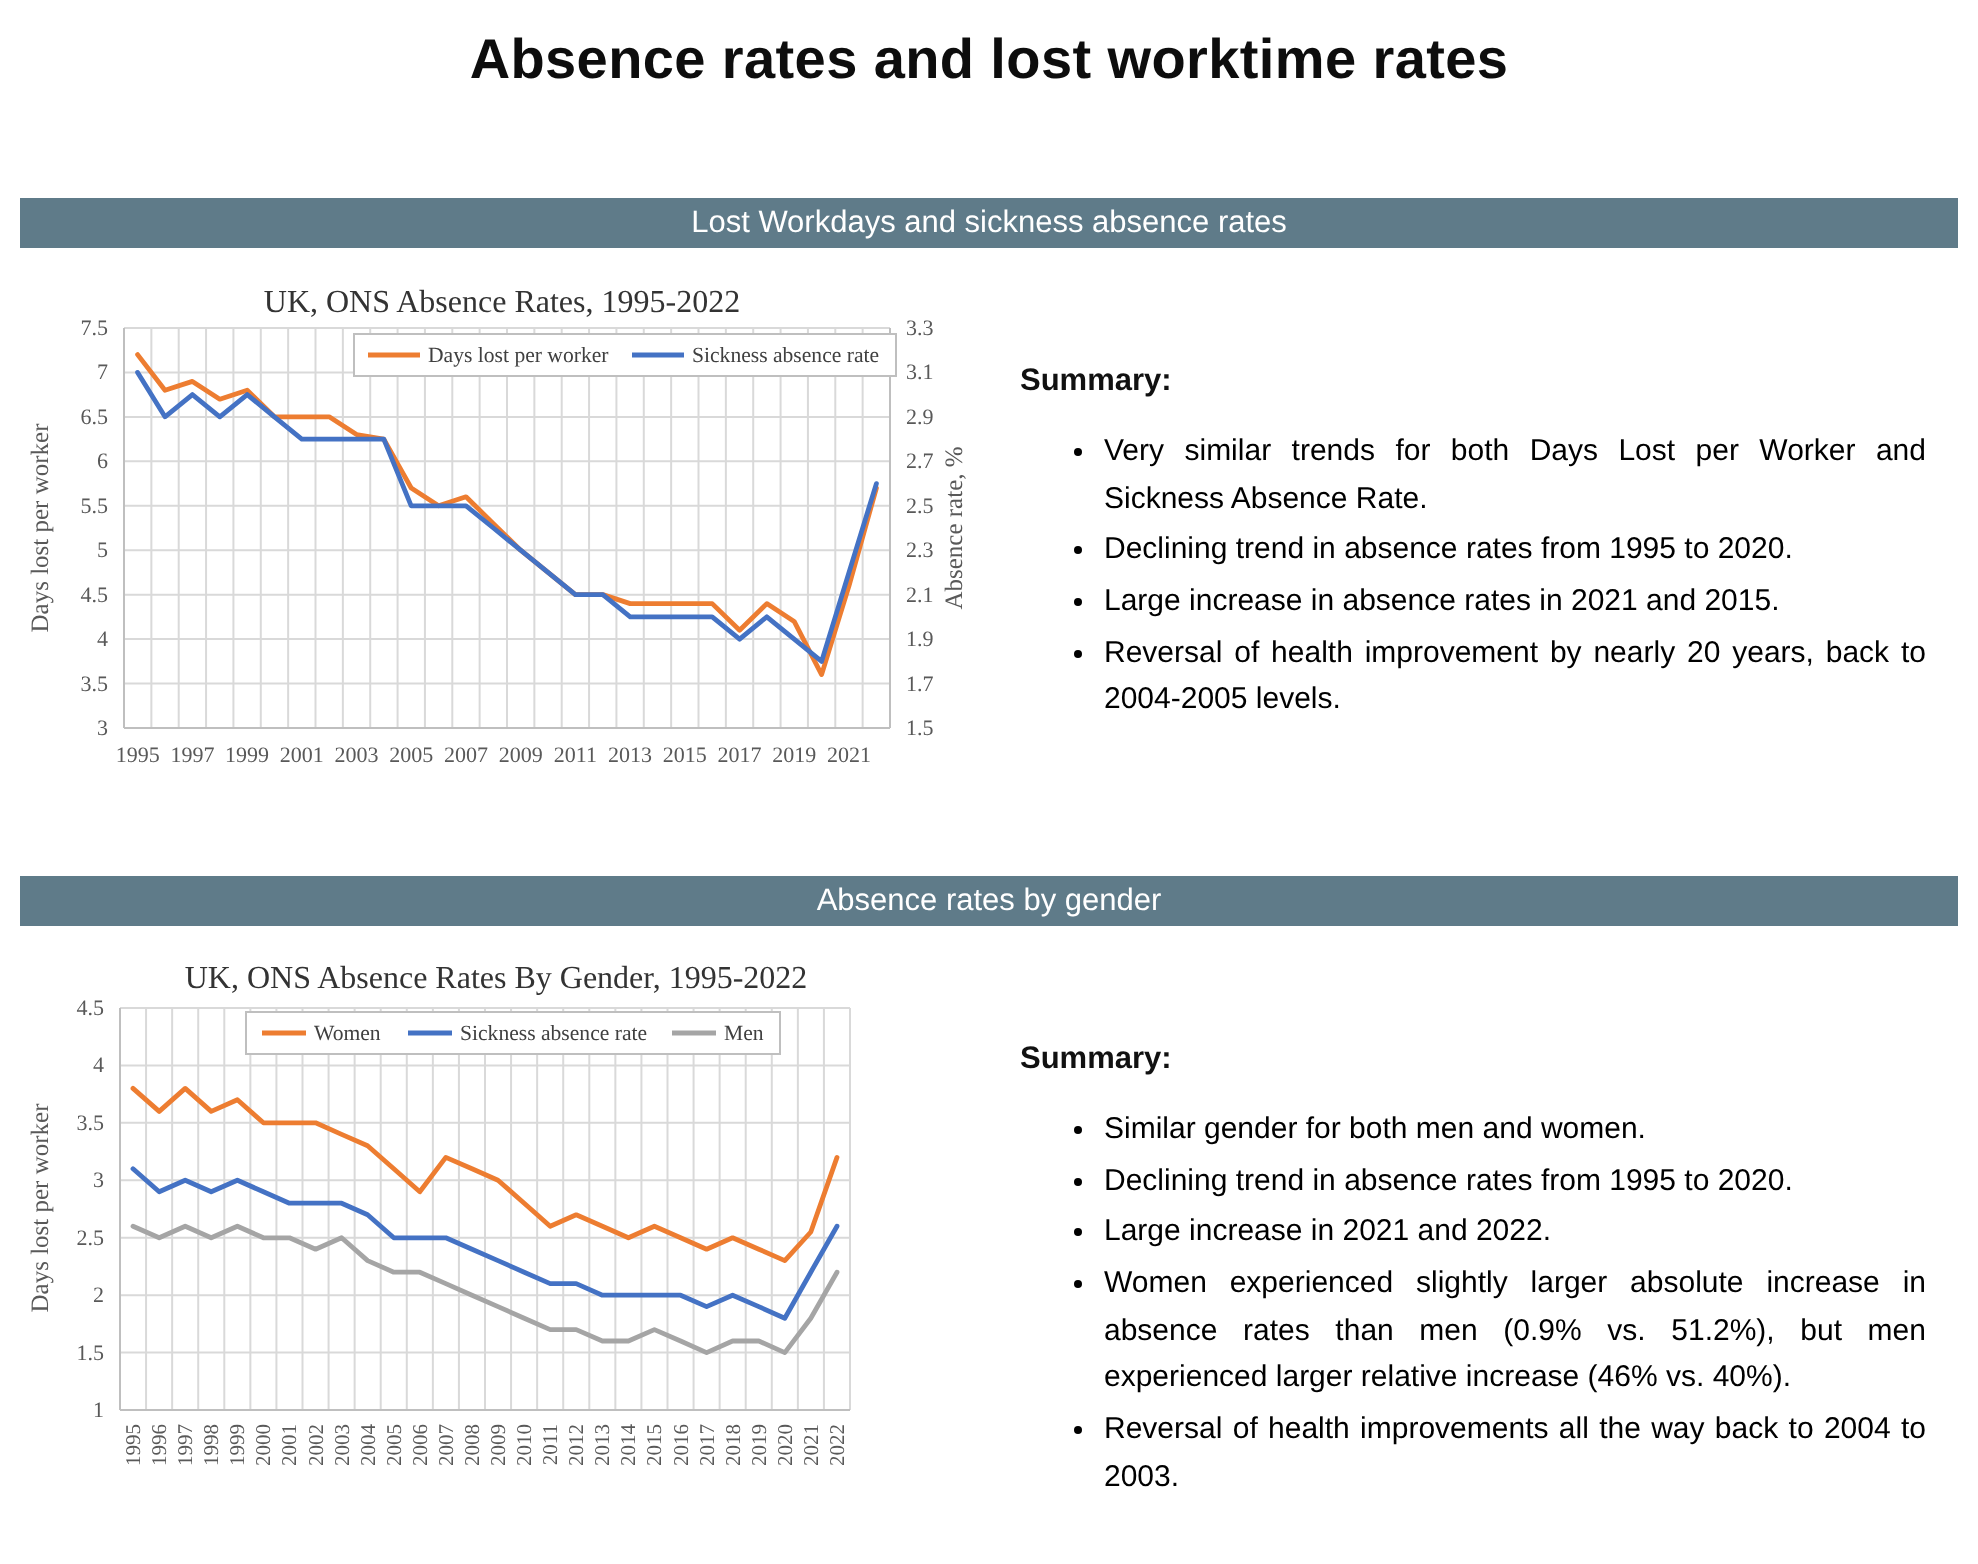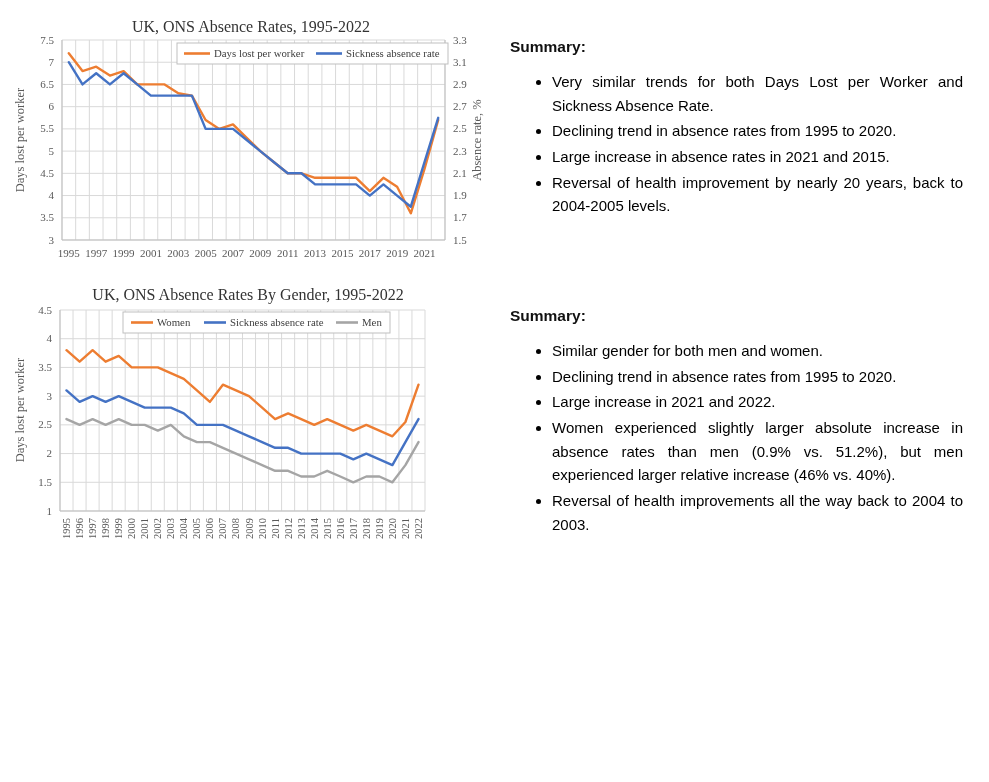--- a/index.html
+++ b/index.html
@@ -5,31 +5,33 @@
   html,body{margin:0;padding:0;background:#ffffff;}
   body{width:989px;height:782px;overflow:hidden;font-family:"Liberation Sans",sans-serif;}
   .page{position:relative;width:989px;height:782px;background:#fff;}
   .page-title{margin:14px 0 0 0;text-align:center;font-size:28px;font-weight:700;color:#0d0d0d;letter-spacing:.2px;}
   .section-header{margin:0 10px;height:25px;line-height:25px;text-align:center;color:#ffffff;font-size:15.5px;font-weight:400;}
   .sec1 .section-header{margin-top:53px;}
   .sec2 .section-header{margin-top:45px;}
   .section-body{display:flex;align-items:flex-start;margin-top:12px;}
   svg.chart{display:block;margin-left:10px;flex:0 0 auto;background:#fff;}
   .summary{flex:1;padding:26px 26px 0 20px;}
-  .summary-title{font-size:15.5px;font-weight:700;color:#111111;}
+  .summary-title{font-size:15.5px;font-weight:700;color:#111111;margin-top:20px;}
   ul.summary-list{margin:14px 0 0 0;padding:0 0 0 42px;}
   ul.summary-list li{font-size:15px;line-height:1.58;color:#000000;text-align:justify;margin:0 0 2px 0;}
 </style>
 </head>
 <body>
 
 <div class="page">
 
+  <h1 class="page-title">Absence rates and lost worktime rates</h1>
 
   <section class="sec1">
+    <div class="section-header" style="background: rgb(95, 123, 137); color: rgb(255, 255, 255);">Lost Workdays and sickness absence rates</div>
     <div class="section-body">
       <svg id="chart1" class="chart" width="480" height="257" viewBox="0 0 480 257">
           <line x1="52" y1="28" x2="52" y2="228" stroke="#D9D9D9" stroke-width="1"></line>
           <line x1="65.67857142857143" y1="28" x2="65.67857142857143" y2="228" stroke="#D9D9D9" stroke-width="1"></line>
           <line x1="79.35714285714286" y1="28" x2="79.35714285714286" y2="228" stroke="#D9D9D9" stroke-width="1"></line>
           <line x1="93.03571428571428" y1="28" x2="93.03571428571428" y2="228" stroke="#D9D9D9" stroke-width="1"></line>
           <line x1="106.71428571428572" y1="28" x2="106.71428571428572" y2="228" stroke="#D9D9D9" stroke-width="1"></line>
           <line x1="120.39285714285714" y1="28" x2="120.39285714285714" y2="228" stroke="#D9D9D9" stroke-width="1"></line>
           <line x1="134.07142857142856" y1="28" x2="134.07142857142856" y2="228" stroke="#D9D9D9" stroke-width="1"></line>
           <line x1="147.75" y1="28" x2="147.75" y2="228" stroke="#D9D9D9" stroke-width="1"></line>
@@ -118,20 +120,21 @@
           <li>Very similar trends for both Days Lost per Worker and Sickness Absence Rate.</li>
           <li>Declining trend in absence rates from 1995 to 2020.</li>
           <li>Large increase in absence rates in 2021 and 2015.</li>
           <li>Reversal of health improvement by nearly 20 years, back to 2004-2005 levels.</li>
         </ul>
       </div>
     </div>
   </section>
 
   <section class="sec2">
+    <div class="section-header" style="background: rgb(95, 123, 137); color: rgb(255, 255, 255);">Absence rates by gender</div>
     <div class="section-body">
       <svg id="chart2" class="chart" width="480" height="280" viewBox="0 0 480 280">
           <line x1="50" y1="29" x2="50" y2="230" stroke="#D9D9D9" stroke-width="1"></line>
           <line x1="63.035714285714285" y1="29" x2="63.035714285714285" y2="230" stroke="#D9D9D9" stroke-width="1"></line>
           <line x1="76.07142857142857" y1="29" x2="76.07142857142857" y2="230" stroke="#D9D9D9" stroke-width="1"></line>
           <line x1="89.10714285714286" y1="29" x2="89.10714285714286" y2="230" stroke="#D9D9D9" stroke-width="1"></line>
           <line x1="102.14285714285714" y1="29" x2="102.14285714285714" y2="230" stroke="#D9D9D9" stroke-width="1"></line>
           <line x1="115.17857142857143" y1="29" x2="115.17857142857143" y2="230" stroke="#D9D9D9" stroke-width="1"></line>
           <line x1="128.21428571428572" y1="29" x2="128.21428571428572" y2="230" stroke="#D9D9D9" stroke-width="1"></line>
           <line x1="141.25" y1="29" x2="141.25" y2="230" stroke="#D9D9D9" stroke-width="1"></line>

